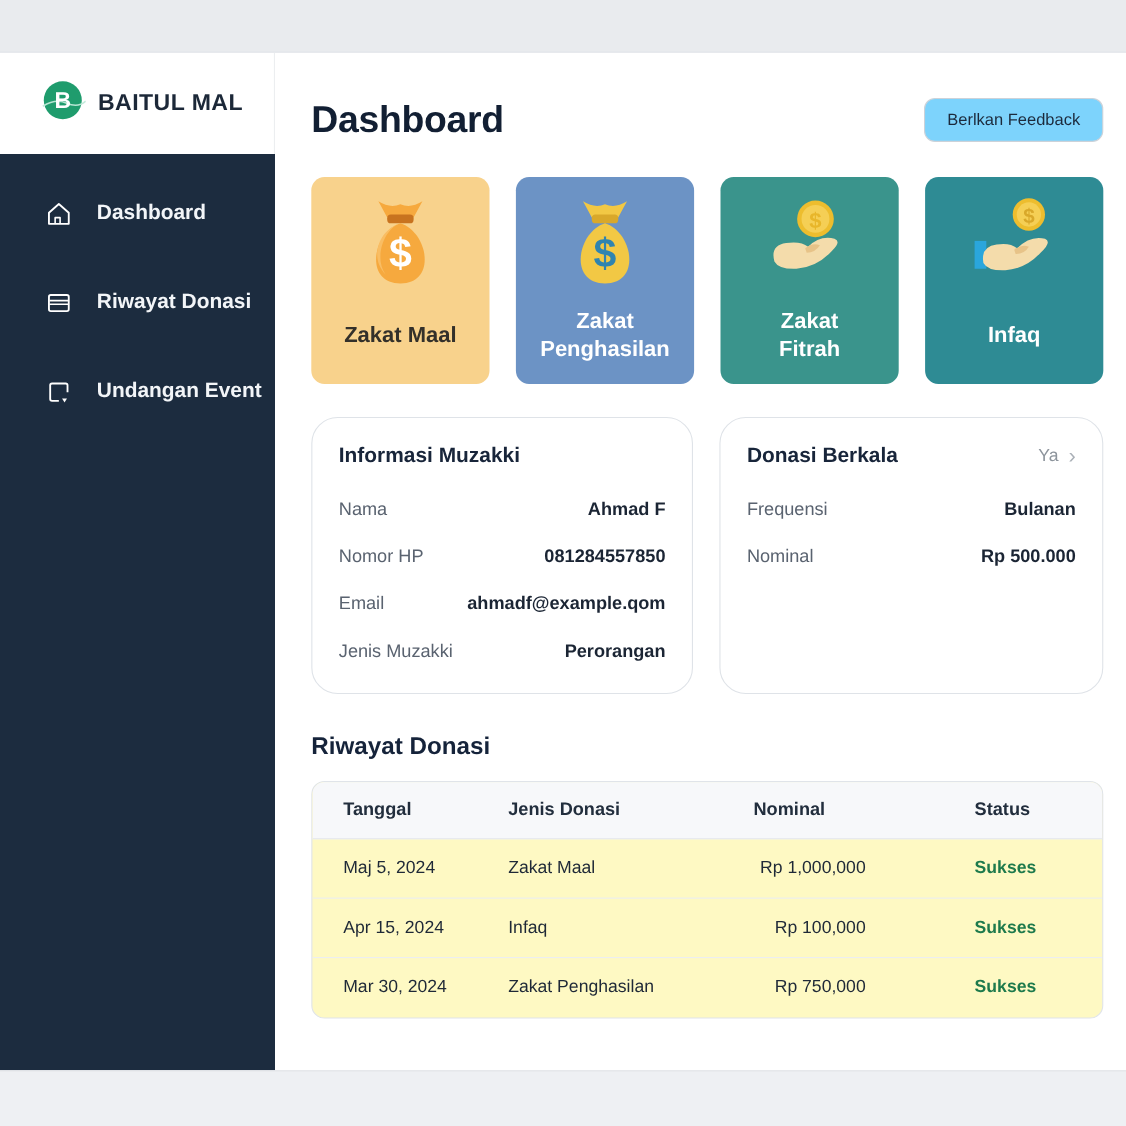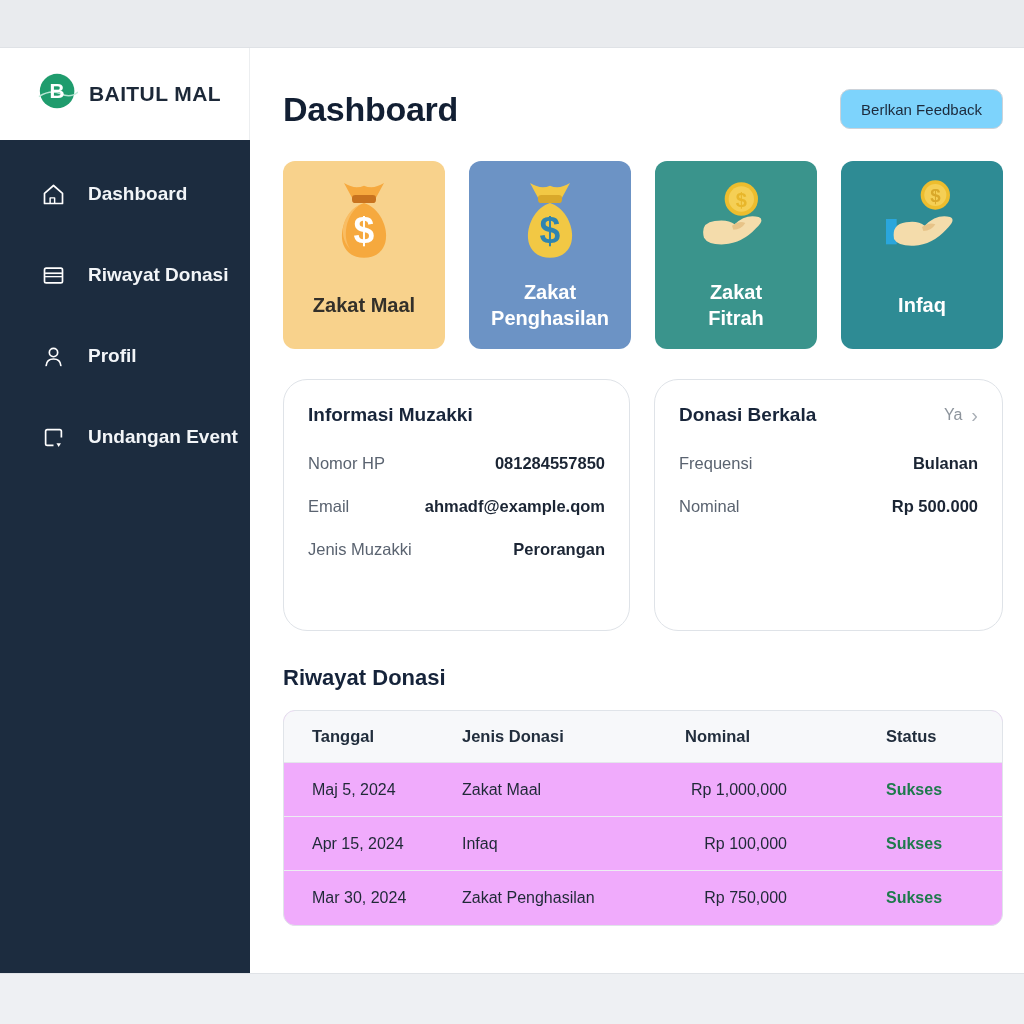--- a/index.html
+++ b/index.html
@@ -86,21 +86,21 @@
     display: flex; align-items: center; justify-content: space-between;
     margin-bottom: 17px; height: 26px;
   }
   .field-label { font-size: 16.5px; color: #5a6370; }
   .field-value { font-size: 16.5px; font-weight: 600; color: #1b2534; }
 
   
   .section-title { margin-top: 34px; font-size: 22px; font-weight: bold; color: #15233a; }
   .donasi-table {
     margin-top: 19px; width: 720px; border: 1px solid #e0e4e9;
-    border-radius: 12px; overflow: hidden; background: #f0abfc;
+    border-radius: 12px; overflow: hidden; background: #fef9c3;
   }
   .t-row { display: grid; grid-template-columns: 150px 212px 212px 1fr; align-items: center; }
   .t-head { height: 52px; background: #f7f8fa; border-bottom: 1px solid #e4e7eb; }
   .t-body-row { height: 54px; border-bottom: 1px solid #eceef1; }
   .t-body-row:last-child { border-bottom: none; }
   .t-cell { padding-left: 28px; font-size: 16px; color: #1f2937; }
   .t-head .t-cell { font-size: 16.5px; font-weight: 600; color: #222e3d; }
   .t-head .t-cell.c-nominal { padding-left: 39px; }
   .t-body-row .t-cell.c-nominal { text-align: right; padding-left: 0; padding-right: 71px; }
   .t-cell.c-status-ok { color: #1e7a4c; font-weight: 600; }
@@ -139,29 +139,20 @@
           <svg viewBox="0 0 24 24" width="27" height="27" fill="none" stroke="#ffffff" stroke-width="1.5" stroke-linejoin="round">
             <rect x="4" y="5.5" width="16" height="13" rx="1.5"></rect>
             <line x1="4.5" y1="10" x2="19.5" y2="10"></line>
             <line x1="4.5" y1="13" x2="19.5" y2="13" stroke-width="1.2"></line>
           </svg>
         </span>
         <span class="nav-label">Riwayat Donasi</span>
       </div>
       <div class="nav-item">
         <span class="nav-icon">
-          <svg viewBox="0 0 24 24" width="27" height="27" fill="none" stroke="#ffffff" stroke-width="1.5" stroke-linecap="round">
-            <circle cx="12" cy="8.5" r="3.7"></circle>
-            <path d="M5.5 20 Q 6 14.2 12 14.2 Q 18 14.2 18.5 20"></path>
-          </svg>
-        </span>
-        <span class="nav-label">Profil</span>
-      </div>
-      <div class="nav-item">
-        <span class="nav-icon">
           <svg viewBox="0 0 24 24" width="27" height="27" fill="none" stroke="#ffffff" stroke-width="1.5" stroke-linejoin="round">
             <path d="M19 12 V6.5 A1.5 1.5 0 0 0 17.5 5 H6.5 A1.5 1.5 0 0 0 5 6.5 V17.5 A1.5 1.5 0 0 0 6.5 19 H12"></path>
             <path d="M14.6 17.2 h4 l-2 3.2 z" fill="#ffffff" stroke="none"></path>
           </svg>
         </span>
         <span class="nav-label">Undangan Event</span>
       </div>
     </div>
   </div>
 
@@ -230,20 +221,24 @@
     </div>
 
     <div class="info-row">
 
       <div class="info-card left">
         <div class="info-card-head">
           <span class="info-card-title">Informasi Muzakki</span>
         </div>
         <div class="field-list">
           <div class="field-row">
+            <span class="field-label">Nama</span>
+            <span class="field-value">Ahmad F</span>
+          </div>
+          <div class="field-row">
             <span class="field-label">Nomor HP</span>
             <span class="field-value">081284557850</span>
           </div>
           <div class="field-row">
             <span class="field-label">Email</span>
             <span class="field-value">ahmadf@example.qom</span>
           </div>
           <div class="field-row">
             <span class="field-label">Jenis Muzakki</span>
             <span class="field-value">Perorangan</span>

